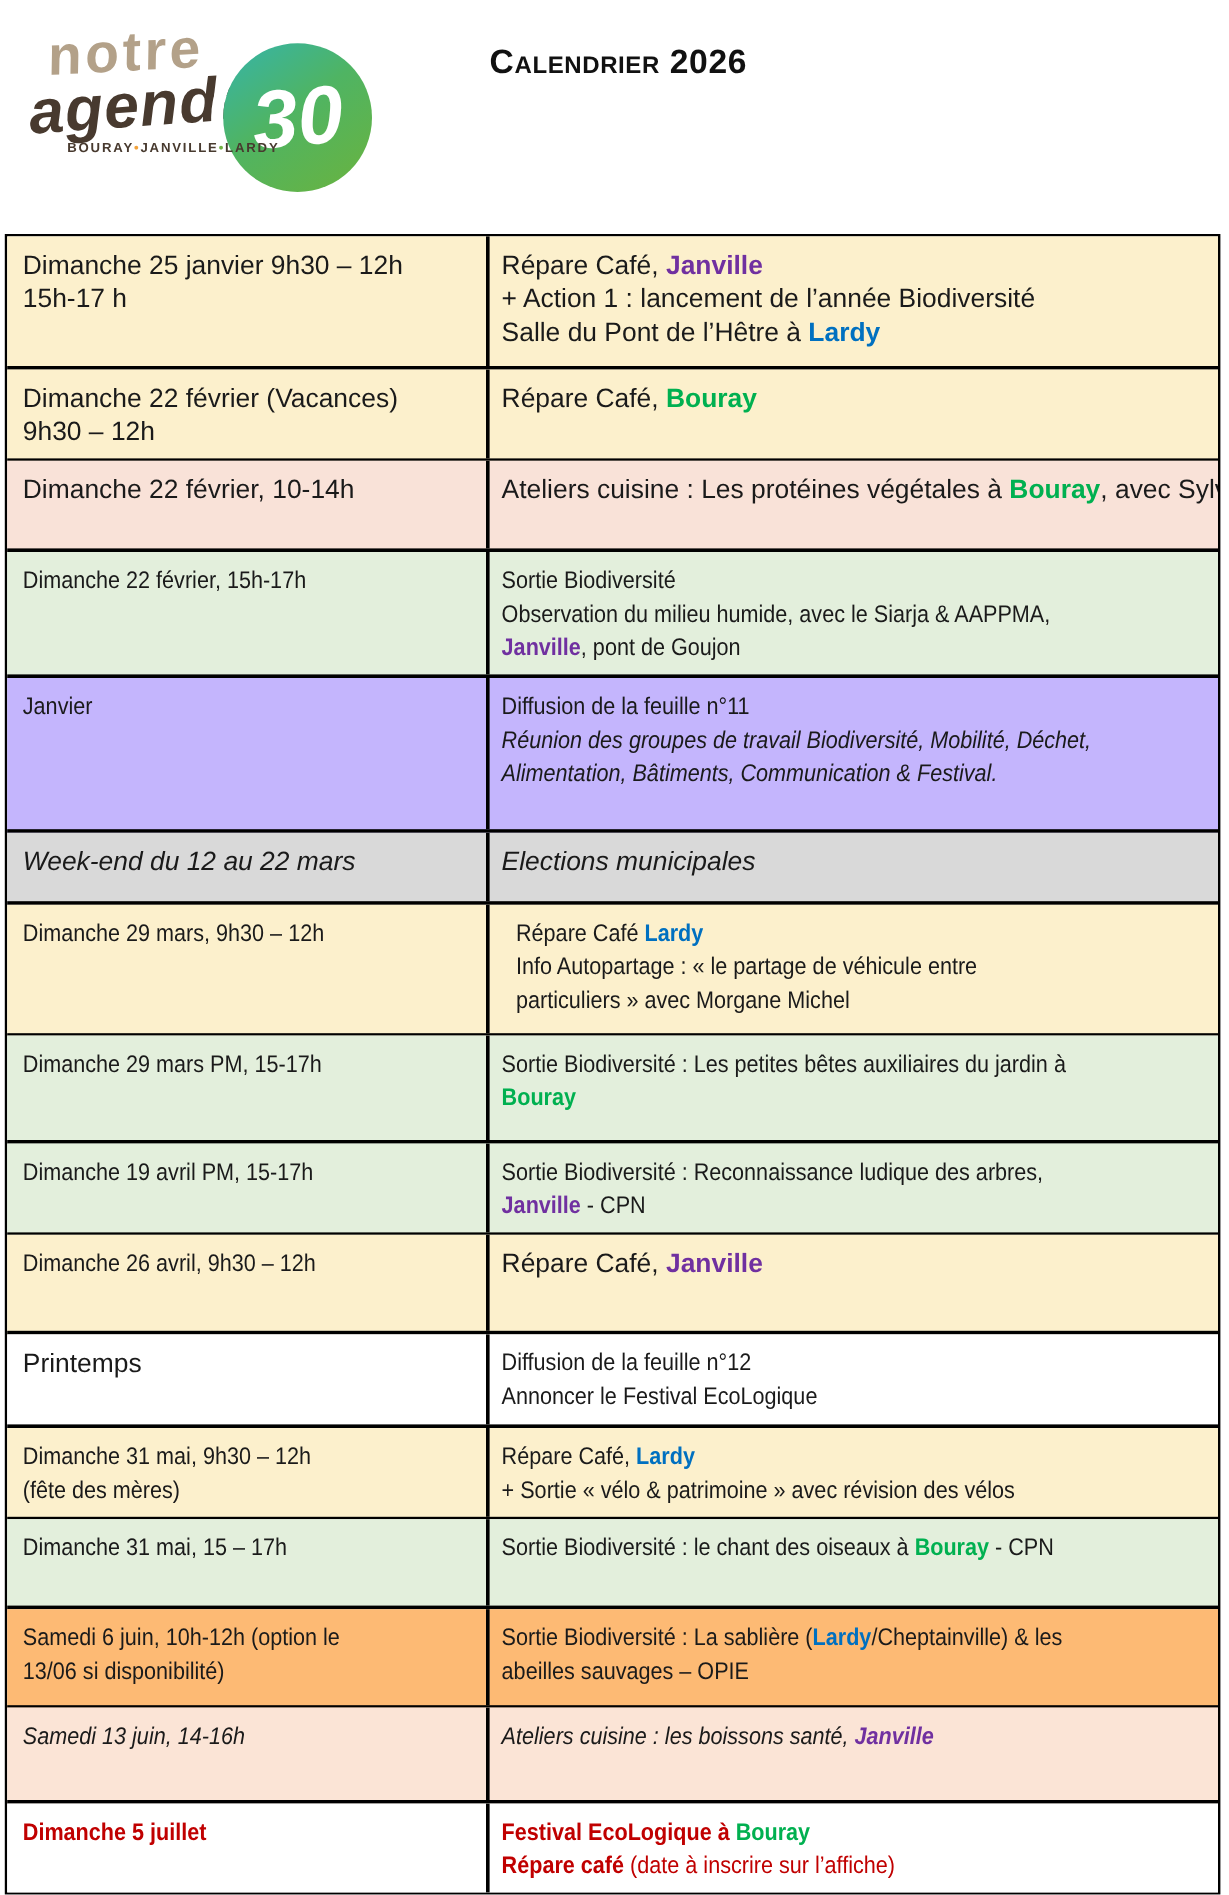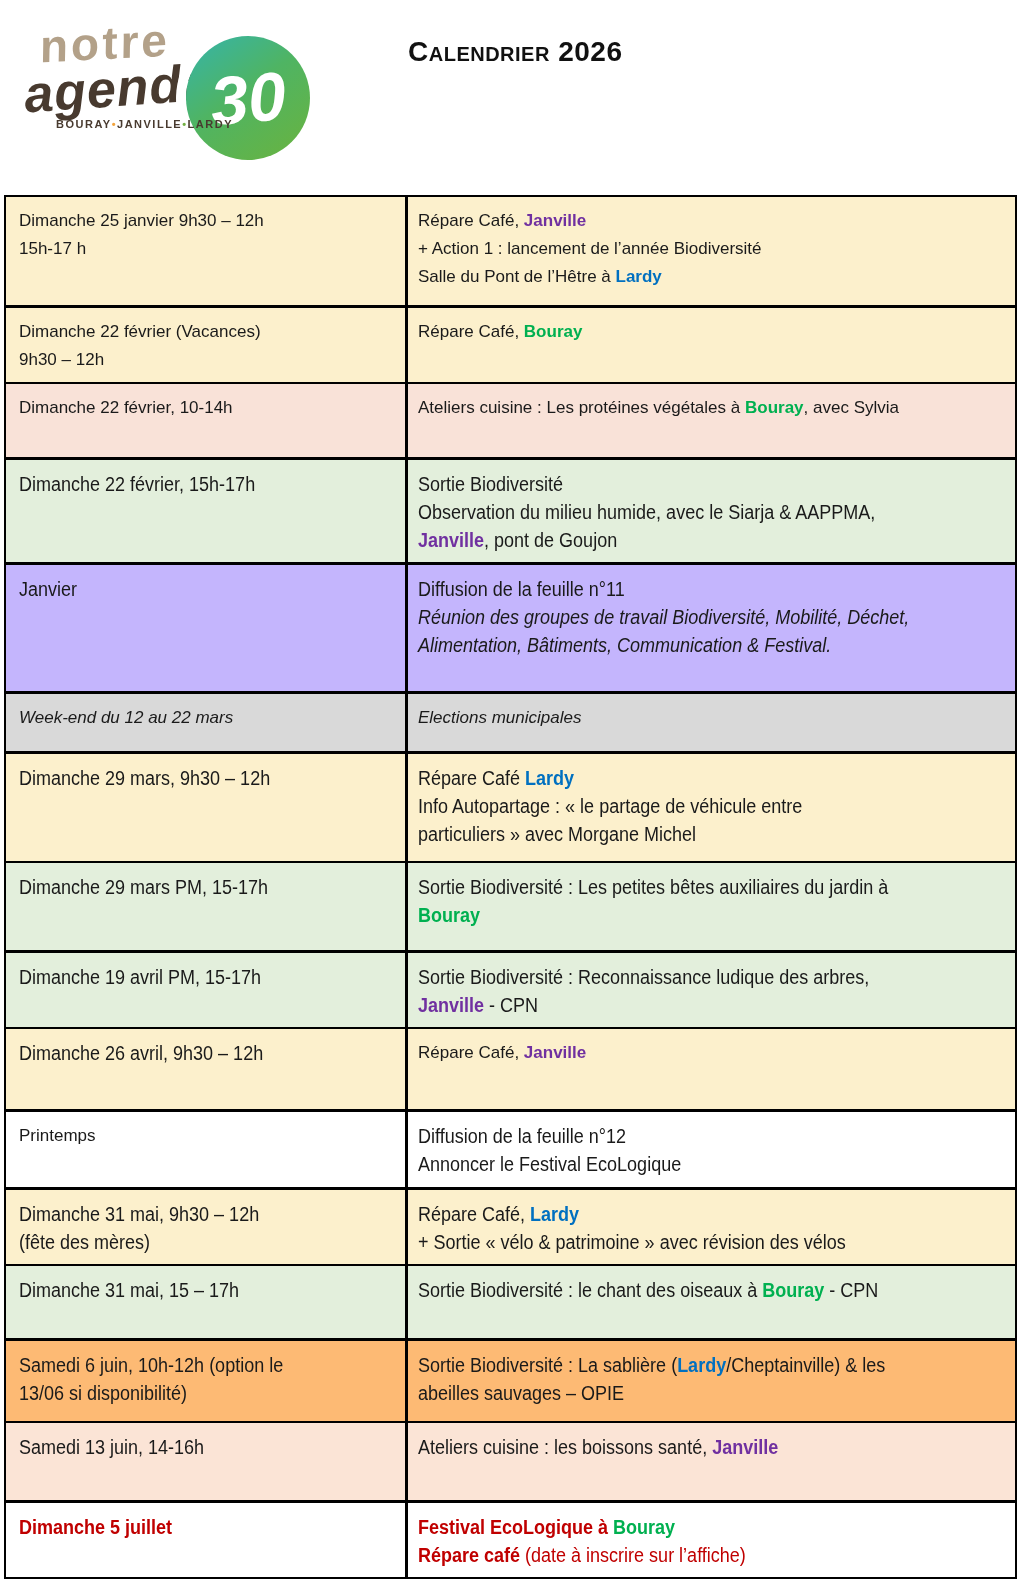--- a/index.html
+++ b/index.html
@@ -26,21 +26,21 @@
     font-variant:small-caps;letter-spacing:.5px;color:#111;}
 
   
   #cal-table{position:absolute;left:4px;top:195px;width:1013px;border:2px solid #000;
     box-sizing:border-box;background:#fff;}
   .row{display:flex;border-bottom:2px solid #000;}
   .row:last-child{border-bottom:none;}
   .cell{box-sizing:border-box;padding:10px 8px 8px 13px;overflow:hidden;}
   .date{width:402px;border-right:3px solid #000;flex:none;}
   .event{flex:1;padding-left:10px;}
-  .tx{font-size:17px;line-height:28px;}
+  .tx{font-size:22px;line-height:28px;}
   .nw{font-size:20px;transform:scaleX(0.9);transform-origin:0 0;width:111.1%;}
   .ln{white-space:pre;}
   .b{font-weight:700;}
   .i{font-style:italic;}
 </style>
 </head>
 <body>
 
 <div id="page">
 
@@ -129,21 +129,21 @@
           <div class="tx">
             <div class="ln"><span class="i">Week-end du 12 au 22 mars</span></div>
           </div>
         </div>
         <div class="cell event">
           <div class="tx">
             <div class="ln"><span class="i">Elections municipales</span></div>
           </div>
         </div>
       </div>
-      <div class="row" style="min-height: 107px; background-color: rgb(252, 240, 204); border-bottom-width: 2px;">
+      <div class="row" style="min-height: 107px; background-color: rgb(252, 240, 204); border-bottom-width: 2px; gap: 12px;">
         <div class="cell date">
           <div class="tx nw">
             <div class="ln"><span>Dimanche 29 mars, 9h30 – 12h</span></div>
           </div>
         </div>
         <div class="cell event">
           <div class="tx nw">
             <div class="ln"><span>Répare Café </span><span class="b" style="color: rgb(0, 112, 192);">Lardy</span></div>
             <div class="ln"><span>Info Autopartage : « le partage de véhicule entre</span></div>
             <div class="ln"><span>particuliers » avec Morgane Michel</span></div>
@@ -234,21 +234,21 @@
             <div class="ln"><span>13/06 si disponibilité)</span></div>
           </div>
         </div>
         <div class="cell event">
           <div class="tx nw">
             <div class="ln"><span>Sortie Biodiversité : La sablière (</span><span class="b" style="color: rgb(0, 112, 192);">Lardy</span><span>/Cheptainville) &amp; les</span></div>
             <div class="ln"><span>abeilles sauvages – OPIE</span></div>
           </div>
         </div>
       </div>
-      <div class="row" style="min-height: 77px; background-color: rgb(251, 228, 214); border-bottom-width: 3px;">
+      <div class="row" style="min-height: 77px; background-color: rgb(251, 228, 214); border-bottom-width: 3px; font-style: italic;">
         <div class="cell date">
           <div class="tx nw">
             <div class="ln"><span>Samedi 13 juin, 14-16h</span></div>
           </div>
         </div>
         <div class="cell event">
           <div class="tx nw">
             <div class="ln"><span>Ateliers cuisine : les boissons santé, </span><span class="b" style="color: rgb(112, 48, 160);">Janville</span></div>
           </div>
         </div>

